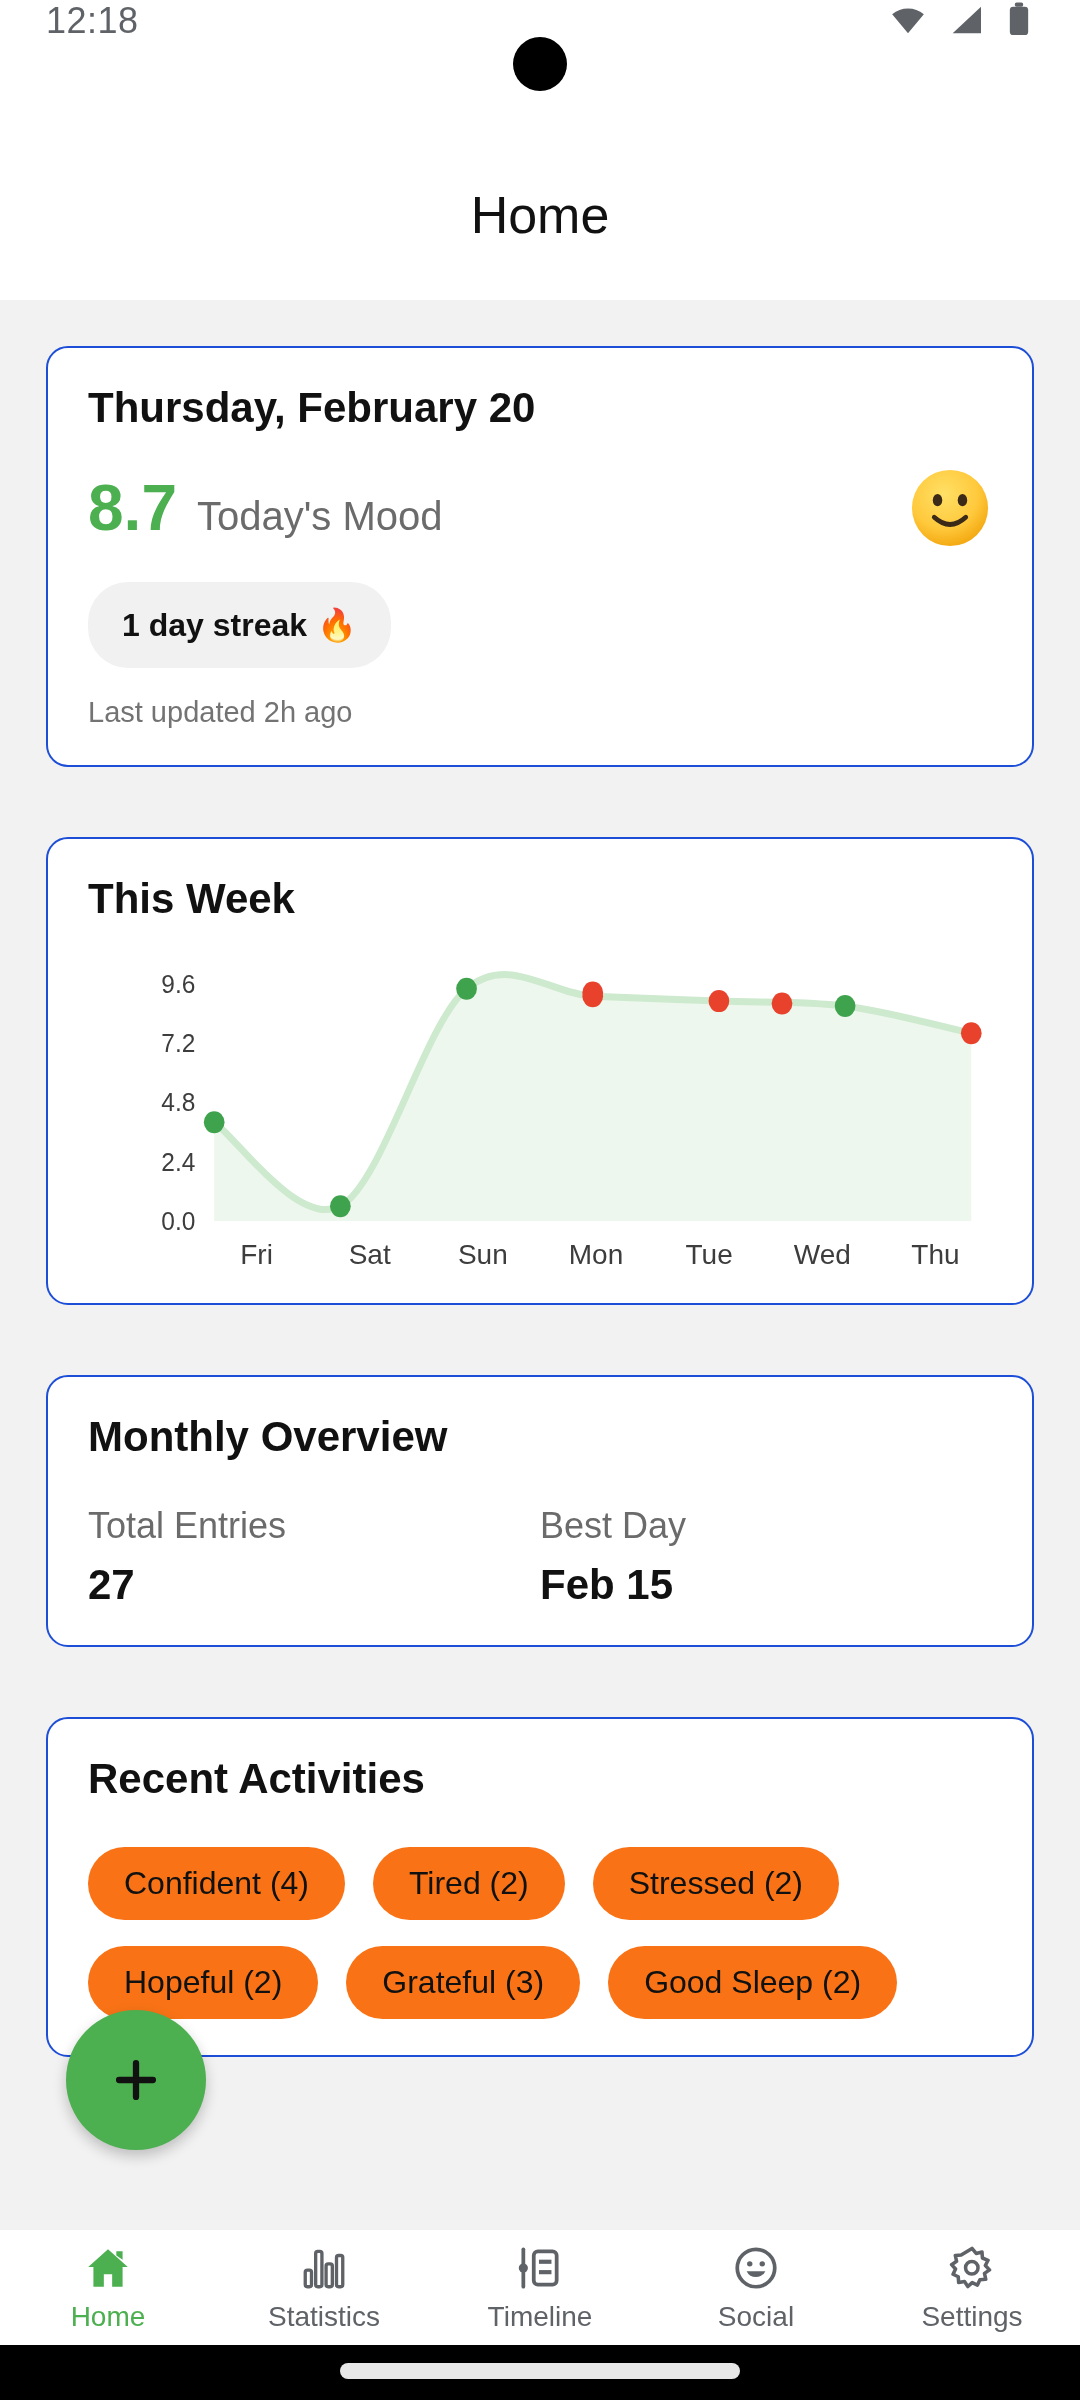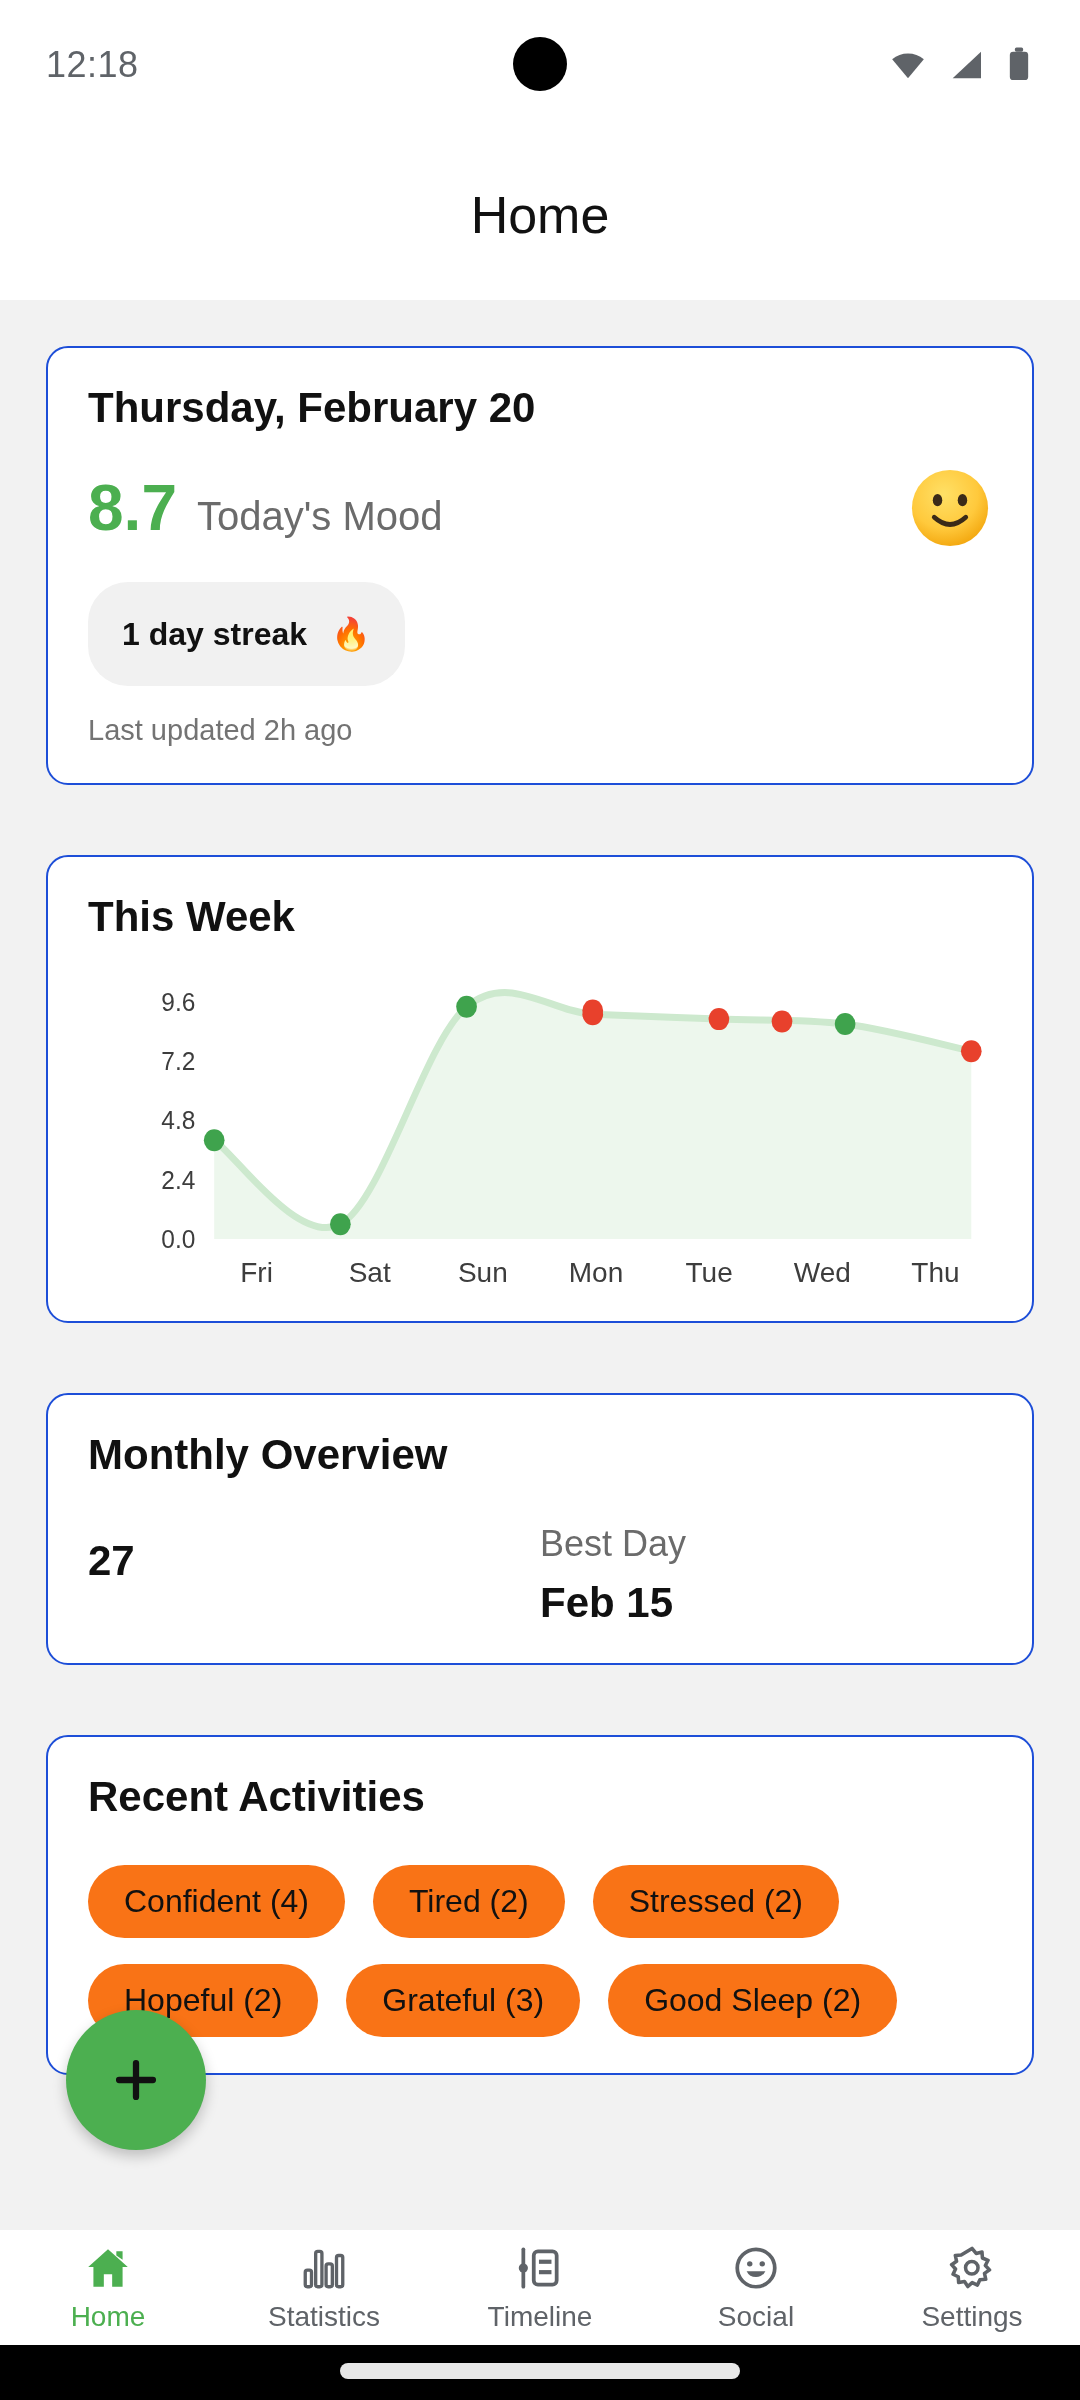--- a/index.html
+++ b/index.html
@@ -8,21 +8,21 @@
     font-family:"Liberation Sans", sans-serif;
     background:#ffffff;
     overflow:hidden;
   }
   #phone { position:relative; width:1080px; height:2400px; background:#F2F2F2; }
 
   
   .statusbar {
     position:absolute; top:0; left:0; width:1080px; height:130px;
     background:#ffffff;
-    display:flex; align-items:center; justify-content:space-between;
+    display:flex; align-items:flex-start; justify-content:space-between;
     padding:0 46px;
   }
   .status-time { font-size:36px; color:#5f6368; letter-spacing:.5px; }
   .status-right { display:flex; align-items:center; gap:18px; }
   .camera-dot {
     position:absolute; left:50%; transform:translateX(-50%); top:37px;
     width:54px; height:54px; border-radius:50%; background:#000;
   }
 
   
@@ -44,23 +44,23 @@
   }
 
   
   .mood-date { font-size:42px; font-weight:bold; color:#111; margin-bottom:34px; }
   .mood-row { display:flex; align-items:center; justify-content:space-between; }
   .mood-left { display:flex; align-items:baseline; gap:20px; }
   .mood-score { font-size:64px; font-weight:bold; color:#4CAF50; }
   .mood-label { font-size:40px; color:#6b6b6b; }
   .mood-emoji { width:84px; height:84px; }
   .streak-pill {
-    display:inline-flex; align-items:center; gap:24px;
+    display:inline-flex; align-items:center; gap:10px;
     background:#F1F1F1; border-radius:40px;
-    padding:33px 34px; margin-top:32px;
+    padding:24px 34px; margin-top:32px;
     font-size:32px; font-weight:bold; color:#111;
   }
   .mood-updated { font-size:29px; color:#737373; margin-top:28px; }
 
   
   .card-title { font-size:42px; font-weight:bold; color:#111; }
   .chart-wrap { position:relative; width:100%; height:310px; margin-top:34px; }
   .chart-svg { position:absolute; inset:0; width:100%; height:100%; }
   .xlabels {
     position:absolute; left:134px; right:22px; bottom:-4px;
@@ -194,20 +194,21 @@
             <span>Wed</span>
             <span>Thu</span>
           </div>
       </div>
     </div>
 
     <div class="card">
       <div class="card-title">Monthly Overview</div>
       <div class="stats-row" id="statsRow">
           <div class="stat">
+            <div class="stat-label">Total Entries</div>
             <div class="stat-value">27</div>
           </div>
           <div class="stat">
             <div class="stat-label">Best Day</div>
             <div class="stat-value">Feb 15</div>
           </div>
         </div>
     </div>
 
     <div class="card">

